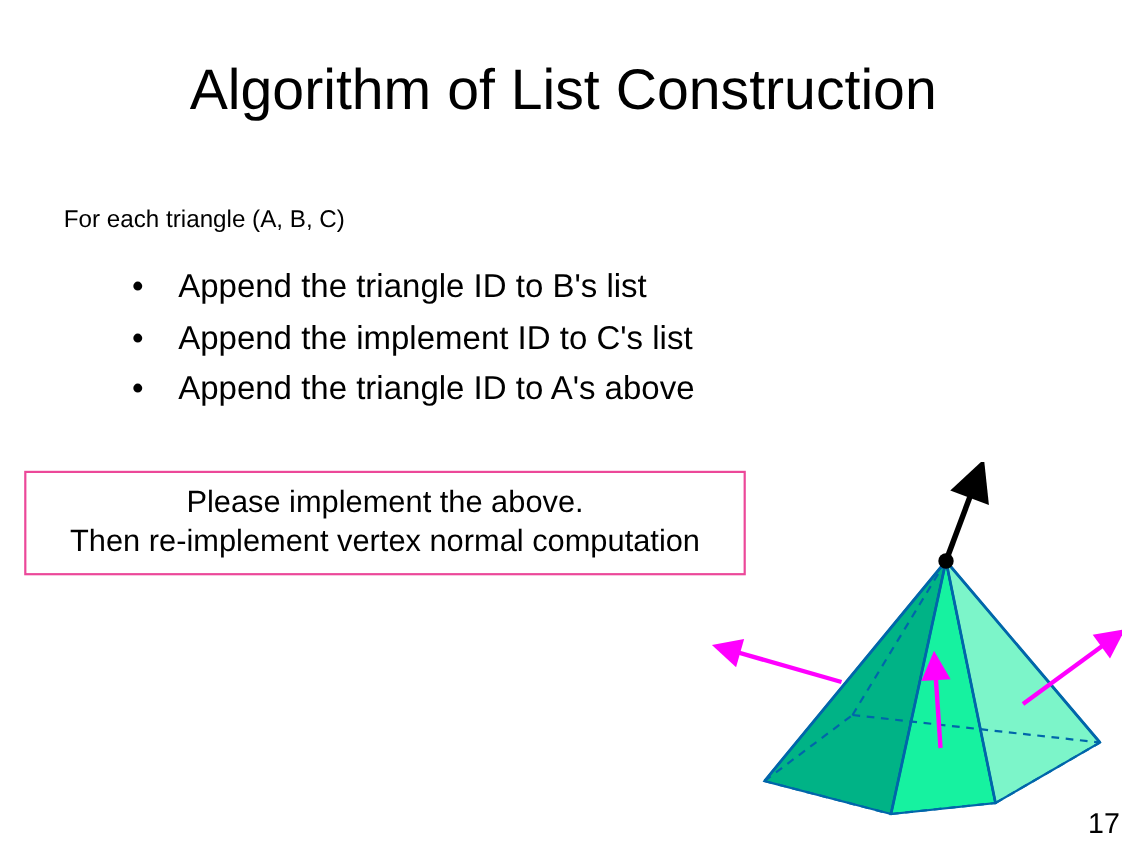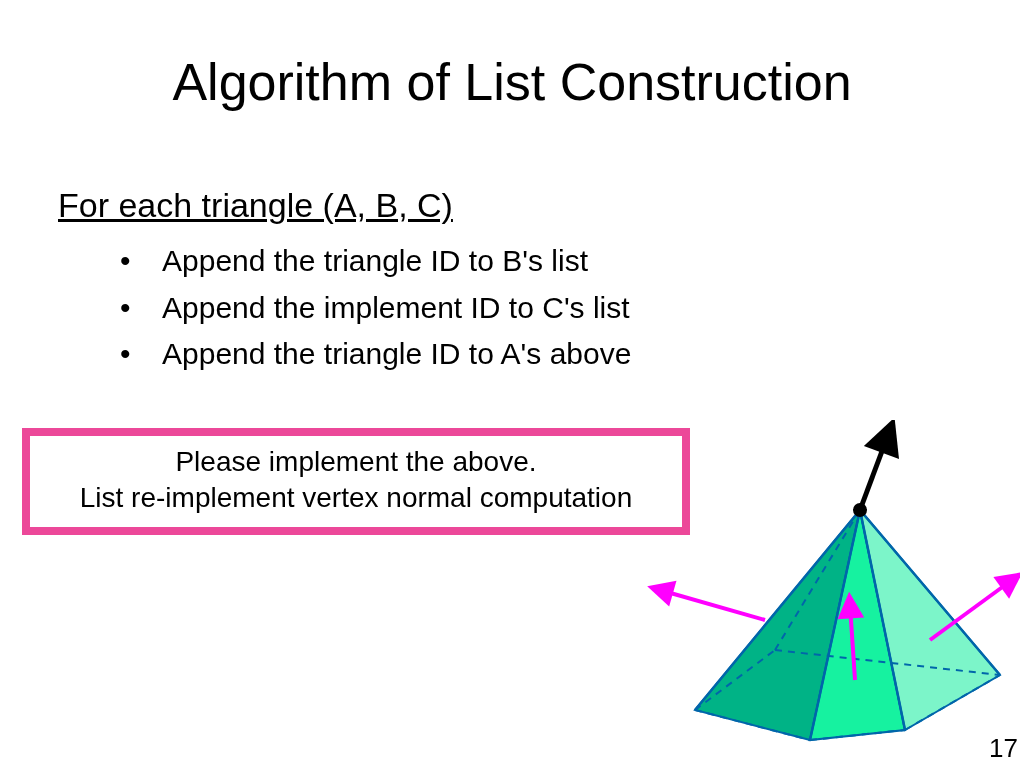--- a/index.html
+++ b/index.html
@@ -19,22 +19,21 @@
     left: 0;
     width: 100%;
     text-align: center;
     font-size: 52px;
     font-weight: 400;
   }
   .intro {
     position: absolute;
     top: 186px;
     left: 58px;
-    font-size: 34px;
-    text-decoration: underline;
+    font-size: 22px;
   }
   .bullets {
     position: absolute;
     top: 238px;
     left: 120px;
     font-size: 30px;
     line-height: 1.55;
   }
   .bullets .row {
     display: flex;
@@ -42,21 +41,21 @@
   }
   .bullets .dot {
     width: 42px;
     flex: 0 0 42px;
   }
   .notebox {
     position: absolute;
     top: 428px;
     left: 22px;
     width: 636px;
-    border: 8px solid #ec4899;
+    border: 2px solid #ec4899;
     padding: 8px 8px 10px 8px;
     text-align: center;
     font-size: 28px;
     line-height: 1.3;
   }
   .pagenum {
     position: absolute;
     right: 6px;
     bottom: 4px;
     font-size: 26px;
@@ -86,21 +85,21 @@
     <span>Append the implement ID to C's list</span>
   </div>
   <div class="row">
     <span class="dot">•</span>
     <span>Append the triangle ID to A's above</span>
   </div>
 </div>
 
 <div class="notebox">
   <div>Please implement the above.</div>
-  <div>List re-implement vertex normal computation</div>
+  <div>Then re-implement vertex normal computation</div>
 </div>
 
 <svg class="figure" viewBox="0 0 420 340">
   <defs>
     <marker id="arrow-black" viewBox="0 0 12 12" refX="6" refY="6" markerWidth="9" markerHeight="9" orient="auto-start-reverse">
       <path d="M1,1 L11,6 L1,11 Z" fill="#000000"></path>
     </marker>
     <marker id="arrow-mag" viewBox="0 0 12 12" refX="6" refY="6" markerWidth="8" markerHeight="8" orient="auto-start-reverse">
       <path d="M1,1 L11,6 L1,11 Z" fill="#ff00ff"></path>
     </marker>

